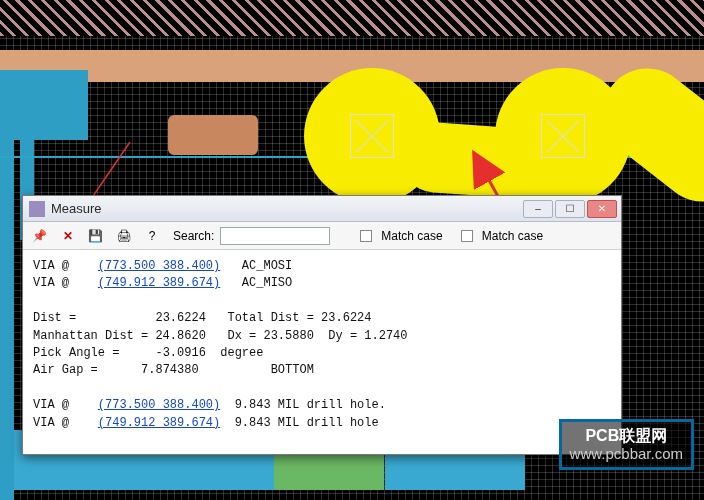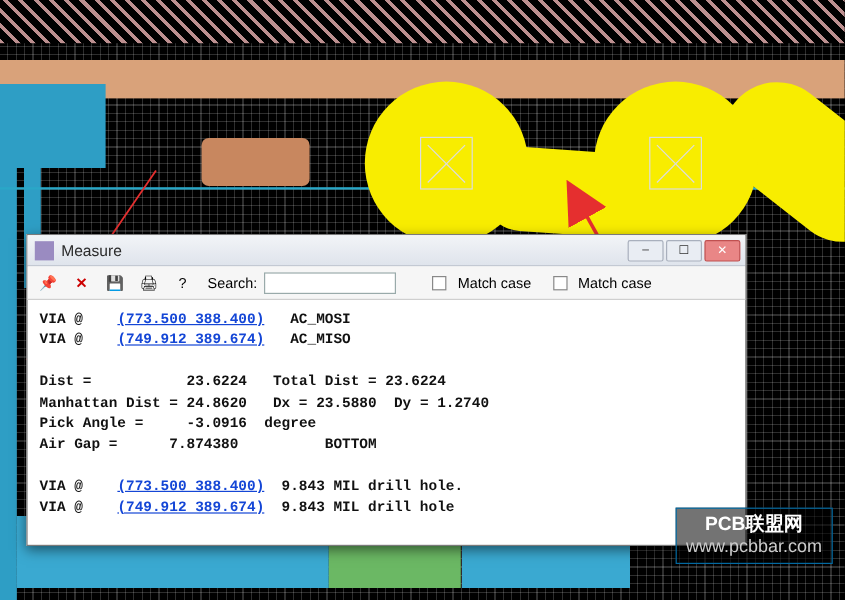--- a/index.html
+++ b/index.html
@@ -52,28 +52,28 @@
 .titlebar .ticon { width:16px; height:16px; margin-right:6px; background:#9a8bc1; }
 .titlebar .spacer { flex:1; }
 .winbtn { width: 30px; height: 18px; margin-left: 2px; background:#e9edf3; border:1px solid #a9b0bd; border-radius:2px; display:flex; align-items:center; justify-content:center; font-size:10px; color:#333; }
 .winbtn.close { background:#e98686; border-color:#c05050; color:#fff; }
 .toolbar { height: 28px; display:flex; align-items:center; gap:6px; padding: 0 6px; border-bottom: 1px solid #cfcfcf; background:#f6f6f6; font-size: 12px; }
 .tbtn { width: 22px; height: 22px; display:flex; align-items:center; justify-content:center; border:1px solid transparent; }
 .closebtn { color:#c00; font-weight:bold; }
 .search-label { margin-left: 4px; }
 .search-input { width: 110px; height: 18px; border:1px solid #9aa; padding: 1px 3px; font-size:12px; }
 .chk { width:12px; height:12px; border:1px solid #888; background:#fff; display:inline-block; vertical-align:middle; margin-right:3px; }
-.body { flex:1; padding: 8px 10px; font-family: "Courier New", monospace; font-size: 12px; color:#111; overflow:hidden; white-space: pre; line-height: 1.45; font-weight: bold; }
+.body { flex:1; padding: 8px 10px; font-family: "Courier New", monospace; font-size: 12px; color:#111; overflow:hidden; white-space: pre; line-height: 1.45; }
 .link { color: #1446d6; text-decoration: underline; }
 
 
 .arrow-svg { position:absolute; top:0; left:0; pointer-events:none; }
 
 
-.wm { position:absolute; right:10px; bottom:30px; padding:4px 8px; background:rgba(0,0,0,0.55); border:1px solid #0369a1; color:#fff; font-weight:bold; font-size:16px; text-align:center; line-height:1.2; }
+.wm { position:absolute; right:10px; bottom:30px; padding:4px 8px; background:rgba(0,0,0,0.55); border:3px solid #0369a1; color:#fff; font-weight:bold; font-size:16px; text-align:center; line-height:1.2; }
 .wm small { display:block; font-size:15px; font-weight:normal; color:#ccc; }
 </style>
 </head>
 <body>
 
 <div class="canvas">
   <div class="hatch-top"></div>
   <div class="peach-bar"></div>
   <div class="peach-sq"></div>
   <div class="cyan-block1"></div>

